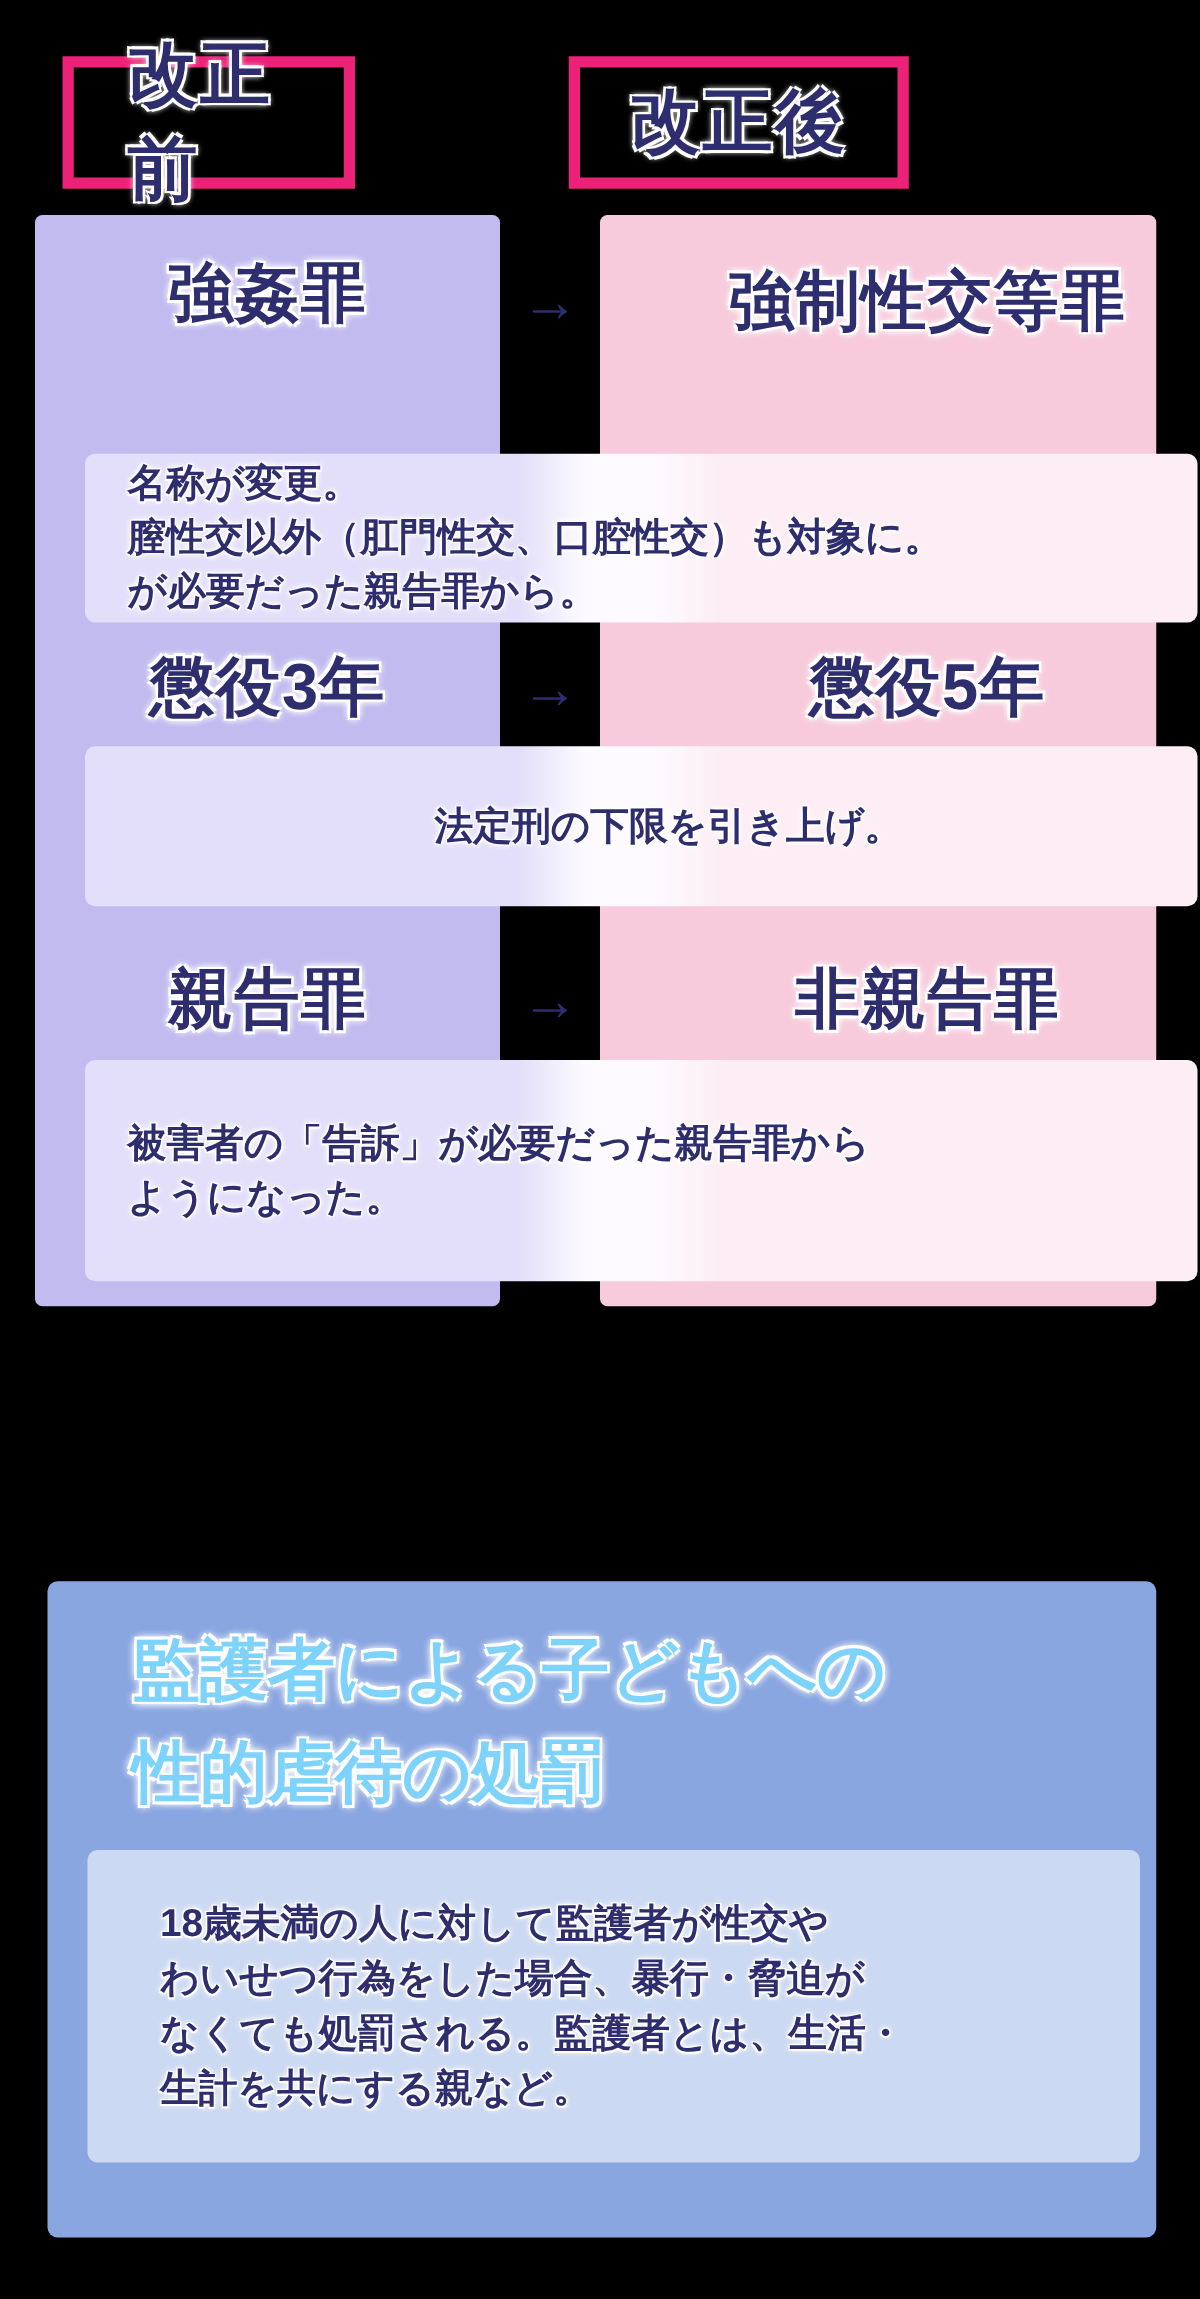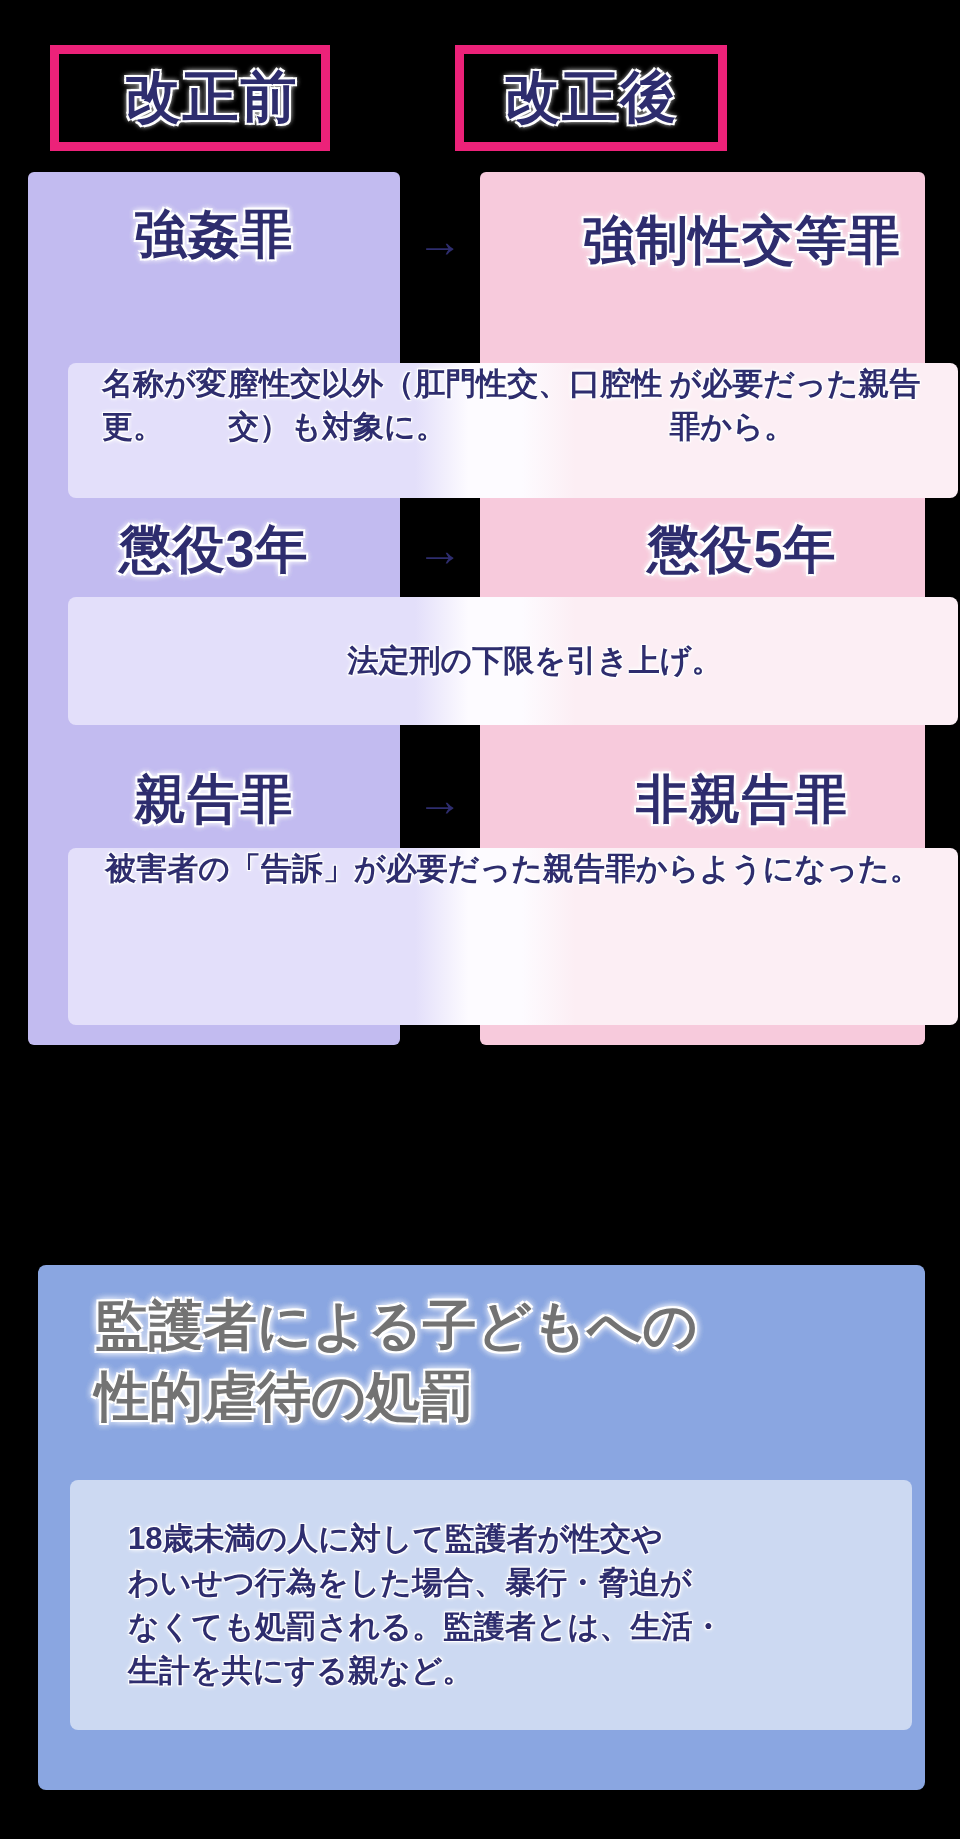--- a/index.html
+++ b/index.html
@@ -7,21 +7,21 @@
        font-family:"Liberation Sans","DejaVu Sans",sans-serif;}
 
   .stage{position:absolute;left:0;top:0;width:960px;height:1839px;}
 
   
   .hdr{position:absolute;border:9px solid #ec2279;box-sizing:border-box;
        display:flex;align-items:center;justify-content:center;}
   .hdr span{font-size:56px;font-weight:700;color:#2e2d6e;letter-spacing:2px;
             text-shadow:0 0 6px #fff,0 0 6px #fff,2px 2px 0 #fff,-2px -2px 0 #fff,
                         2px -2px 0 #fff,-2px 2px 0 #fff;}
-  #hdr-before{left:50px;top:45px;width:280px;height:106px;padding-left:43px;}
+  #hdr-before{left:50px;top:45px;width:234px;height:106px;padding-left:43px;}
   #hdr-after{left:455px;top:45px;width:272px;height:106px;}
 
   
   .col{position:absolute;top:172px;height:873px;border-radius:6px;}
   #col-left{left:28px;width:372px;background:#c2bbf0;}
   #col-right{left:480px;width:445px;background:#f7cadc;}
 
   
   .row-title{position:absolute;height:110px;display:flex;align-items:center;
              justify-content:center;}
@@ -30,35 +30,35 @@
                   -2px -2px 0 #fff,2px -2px 0 #fff,-2px 2px 0 #fff;white-space:nowrap;}
   .t-left{left:28px;width:372px;}
   .t-right{left:480px;width:524px;}
 
   .arrow{position:absolute;left:400px;width:80px;height:110px;
          display:flex;align-items:center;justify-content:center;
          font-size:46px;color:#2e2d6e;line-height:1;}
 
   
   .desc{position:absolute;left:68px;width:822px;border-radius:8px;
-        display:flex;flex-direction:row;justify-content:center;
+        display:flex;flex-direction:column;justify-content:center;
         background:linear-gradient(to right,
             #e3dffa 0%, #e3dffa 39%, #fdfbff 45%, #fdfbff 51%, #fceef4 57%, #fceef4 100%);}
   .desc p{margin:0;font-size:31px;line-height:1.38;color:#2e2d6e;font-weight:600;
           text-shadow:0 0 5px #fff,0 0 5px #fff,1px 1px 0 #fff,-1px -1px 0 #fff,
                       1px -1px 0 #fff,-1px 1px 0 #fff;}
   .desc.pad{padding:0 34px;}
   .desc.center{align-items:center;}
   .desc.center p{text-align:right;margin-left:44px;}
 
   
   #bottom-panel{position:absolute;left:38px;top:1265px;width:887px;height:525px;
                 background:#8aa6e1;border-radius:8px;}
   #bottom-title{position:absolute;left:90px;top:1288px;width:800px;}
-  #bottom-title p{margin:5px;font-size:54px;line-height:1.22;font-weight:700;color:#737373;
+  #bottom-title p{margin:16px;font-size:54px;line-height:1.22;font-weight:700;color:#7dd3fc;
       text-shadow:0 0 8px #fff,0 0 8px #fff,0 0 8px #fff,2px 2px 0 #fff,
                   -2px -2px 0 #fff,2px -2px 0 #fff,-2px 2px 0 #fff;}
   #bottom-desc{position:absolute;left:70px;top:1480px;width:822px;height:250px;
       background:#ccd9f2;border-radius:8px;display:flex;align-items:center;padding-left:20px;}
   #bottom-desc p{margin:0;padding:0 38px;font-size:31px;line-height:1.42;font-weight:600;
       color:#2e2d6e;text-shadow:0 0 5px #fff,0 0 5px #fff,1px 1px 0 #fff,-1px -1px 0 #fff,
                   1px -1px 0 #fff,-1px 1px 0 #fff;}
 </style>
 </head>
 <body>

